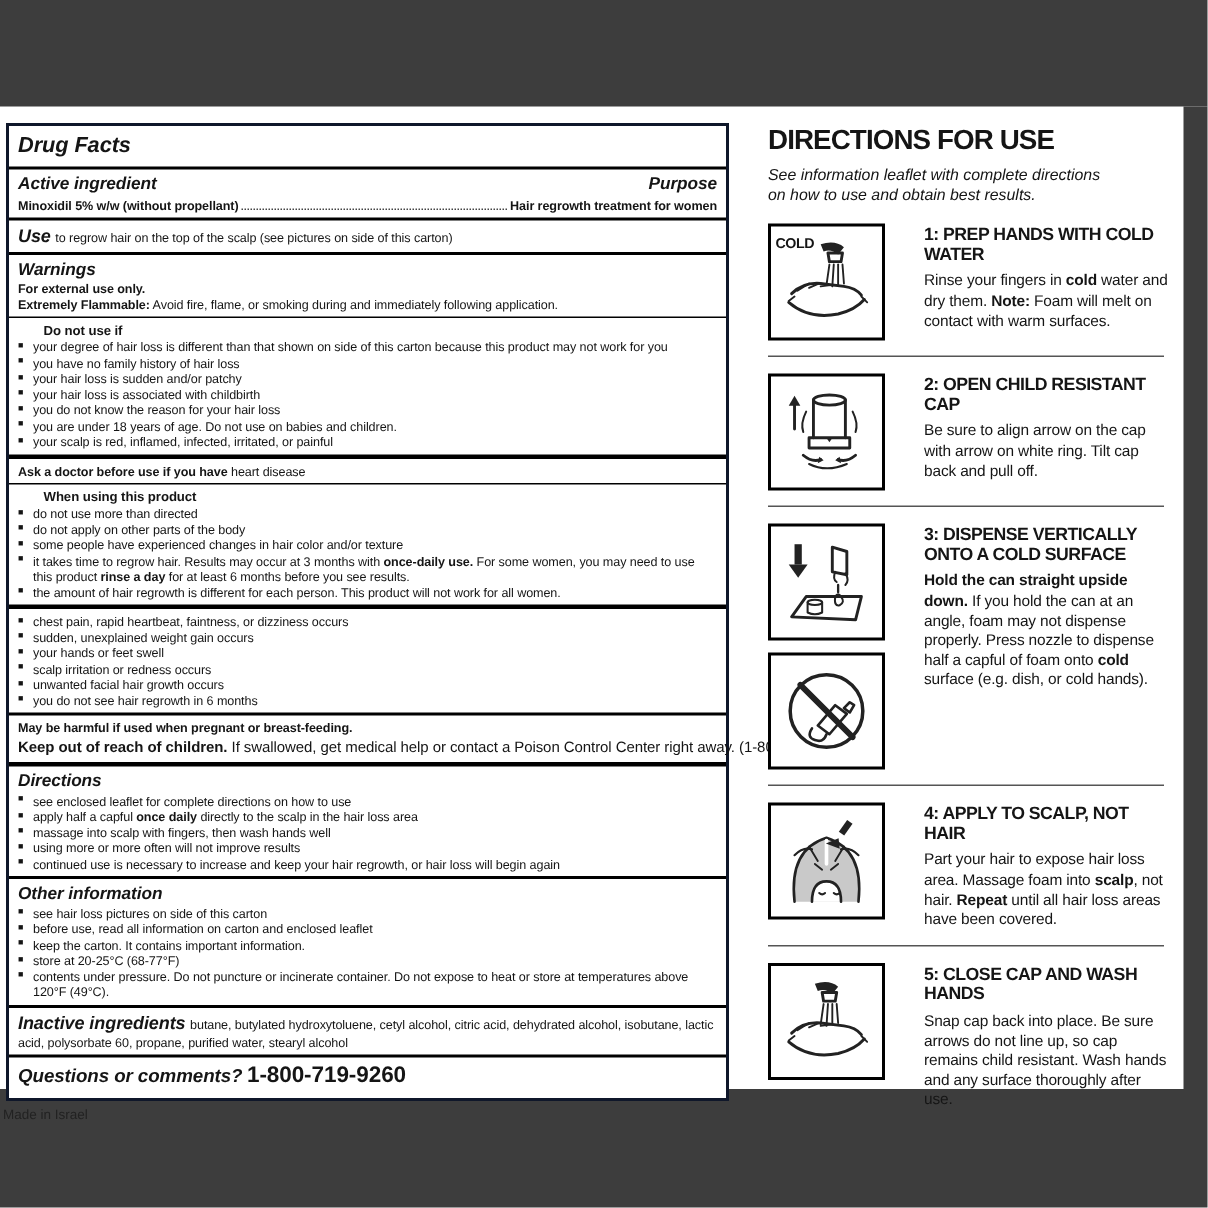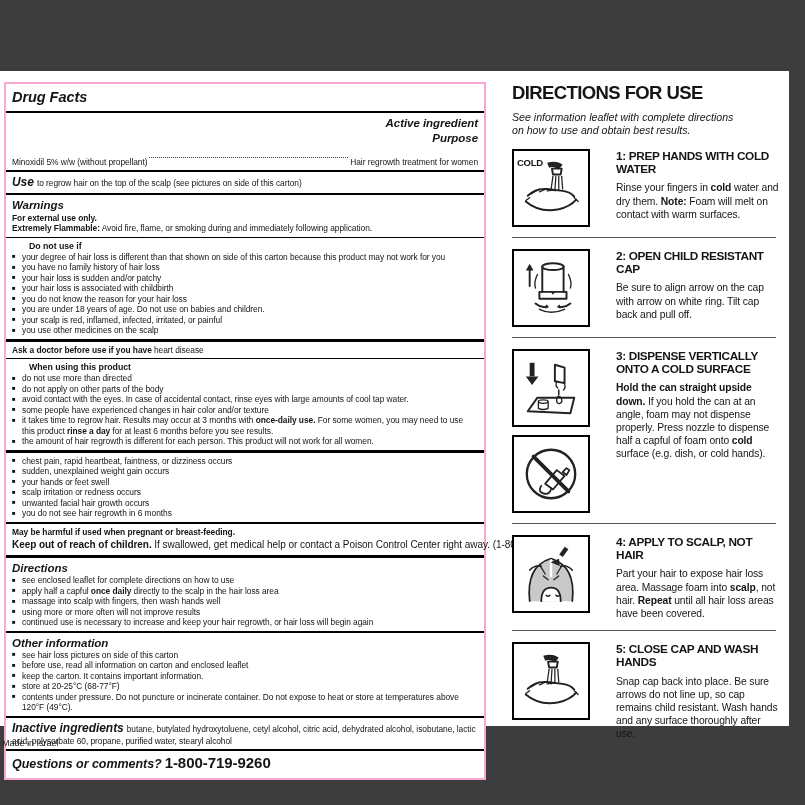--- a/index.html
+++ b/index.html
@@ -9,30 +9,30 @@
     -webkit-font-smoothing:antialiased;
   }
   .bar{position:absolute;background:#3d3d3d;}
   .bar-top{left:0;top:0;width:805px;height:71px;}
   .bar-bottom{left:0;top:726px;width:805px;height:79px;}
   .bar-right{left:789px;top:71px;width:16px;height:655px;}
 
   
   .df-box{
     position:absolute;left:4px;top:82px;width:466px;
-    border:2px solid #f9a8d4;background:#fff;padding:2px 6px 4px;
+    border:2px solid #0f172a;background:#fff;padding:2px 6px 4px;
     font-size:8.4px;line-height:1.25;letter-spacing:-0.05px;
   }
   .df-title{font-style:italic;font-weight:bold;font-size:14.5px;padding:2px 0 3px;}
   .rule{border-top:1px solid #000;margin:2px -6px;}
   .rule.r2{border-top-width:2px;}
   .rule.r3{border-top-width:3px;}
-  .df-row{display:flex;justify-content:space-between;align-items:flex-end;flex-direction:column;}
+  .df-row{display:flex;justify-content:space-between;align-items:flex-end;}
   .h-it{font-style:italic;font-weight:bold;font-size:11.5px;}
-  .leader-row{display:flex;align-items:flex-start;margin-top:12px;}
+  .leader-row{display:flex;align-items:flex-end;margin-top:1px;font-weight:bold;}
   .leader{flex:1;border-bottom:1.5px dotted #444;margin:0 2px 2px;}
   .h-inline{font-style:italic;font-weight:bold;font-size:12px;margin-right:3px;text-align:center;}
   .bold{font-weight:bold;}
   .sec{padding:1px 0;}
   .df-list{list-style:none;margin:0;padding:0;}
   .df-list li{position:relative;padding-left:10px;margin:0;}
   .df-list li::before{content:"■";position:absolute;left:0;top:1.5px;font-size:6px;}
   .subhead{font-weight:bold;font-size:8.8px;margin-left:17px;}
   .nowrapline{white-space:nowrap;}
   .made-in{position:absolute;left:2px;top:738px;font-size:9px;color:#222;}
@@ -93,34 +93,32 @@
   <div class="sec">
     <div class="subhead">Do not use if</div>
     <ul class="df-list">
         <li>your degree of hair loss is different than that shown on side of this carton because this product may not work for you</li>
         <li>you have no family history of hair loss</li>
         <li>your hair loss is sudden and/or patchy</li>
         <li>your hair loss is associated with childbirth</li>
         <li>you do not know the reason for your hair loss</li>
         <li>you are under 18 years of age. Do not use on babies and children.</li>
         <li>your scalp is red, inflamed, infected, irritated, or painful</li>
-        <li>you use other medicines on the scalp</li>
       </ul>
   </div>
   <div class="rule r3"></div>
 
   <div class="sec"><b>Ask a doctor before use if you have</b> heart disease</div>
   <div class="rule"></div>
 
   <div class="sec">
     <div class="subhead">When using this product</div>
     <ul class="df-list">
         <li>do not use more than directed</li>
         <li>do not apply on other parts of the body</li>
-        <li>avoid contact with the eyes. In case of accidental contact, rinse eyes with large amounts of cool tap water.</li>
         <li>some people have experienced changes in hair color and/or texture</li>
         <li>it takes time to regrow hair. Results may occur at 3 months with <b>once-daily use.</b> For some women, you may need to use this product <b>rinse a day</b> for at least 6 months before you see results.</li>
         <li>the amount of hair regrowth is different for each person. This product will not work for all women.</li>
       </ul>
   </div>
   <div class="rule r3"></div>
 
   <div class="sec">
     <ul class="df-list">
         <li>chest pain, rapid heartbeat, faintness, or dizziness occurs</li>

